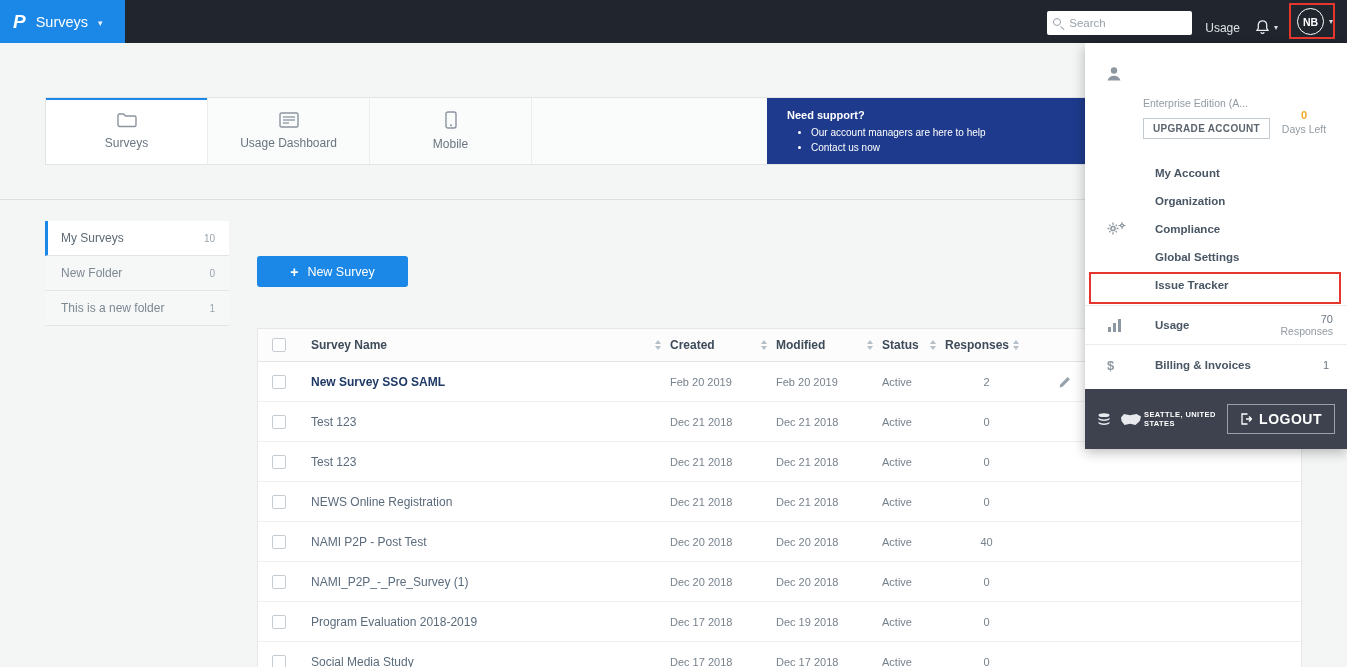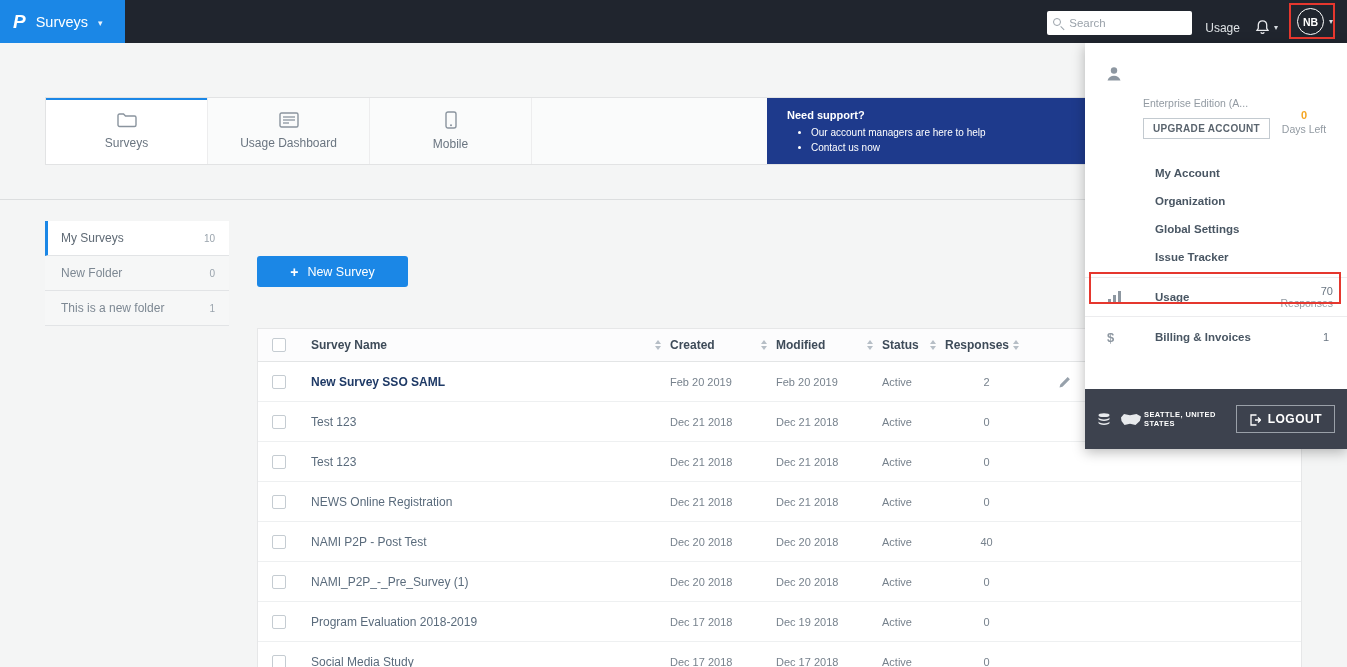--- a/index.html
+++ b/index.html
@@ -84,21 +84,21 @@
   .billing-row{position:relative;height:40px;display:flex;align-items:center;padding-left:70px;font-size:11.5px;font-weight:bold;color:#495663;cursor:pointer}
   .usage-right{margin-left:auto;margin-right:14px;text-align:right}
   .usage-val{font-size:11px;color:#6a7682;font-weight:normal}
   .usage-unit{font-size:10.5px;color:#929aa2;font-weight:normal}
   .billing-val{margin-left:auto;margin-right:18px;font-size:11px;color:#6a7682;font-weight:normal}
   .dollar{font-size:13px;font-weight:bold;color:#8d97a1}
   .acct-footer{margin-top:auto;height:60px;background:var(--footer-bg,#3d424e);display:flex;align-items:center;padding:0 12px}
   .footer-left{display:flex;flex-direction:row;gap:2px}
   .footer-icons{display:flex;gap:9px;align-items:center}
   .location{color:#fff;font-size:7.5px;font-weight:bold;letter-spacing:.4px}
-  .logout{margin-left:auto;display:flex;align-items:flex-end;gap:7px;border:1px solid #9aa0a8;color:#fff;background:transparent;font-size:12px;font-weight:bold;padding:6px 12px;letter-spacing:.5px;cursor:pointer;font-family:inherit}
+  .logout{margin-left:auto;display:flex;align-items:center;gap:7px;border:1px solid #9aa0a8;color:#fff;background:transparent;font-size:14px;font-weight:bold;padding:6px 12px;letter-spacing:.5px;cursor:pointer;font-family:inherit}
 
   
   .anno{position:absolute;border:2px solid var(--annotation,#e5372e);z-index:60;pointer-events:none}
   .anno-avatar{left:1289px;top:3px;width:46px;height:36px}
   .anno-global{left:1089px;top:272px;width:252px;height:32px}
 </style>
 </head>
 <body>
 
 <div class="page">
@@ -376,20 +376,41 @@
       </div>
     </div>
 
     <nav class="acct-items">
       <div class="acct-item">
           <span>My Account</span>
         </div>
       <div class="acct-item">
           <span>Organization</span>
         </div>
+      <div class="acct-item">
+        <span class="item-icon">
+          <svg width="19" height="15" viewBox="0 0 19 15">
+              <g stroke="#8d97a1" stroke-width="1.3">
+                <line x1="6" y1="1" x2="6" y2="13"></line>
+                <line x1="0.5" y1="7" x2="11.5" y2="7"></line>
+                <line x1="2.2" y1="3.2" x2="9.8" y2="10.8"></line>
+                <line x1="9.8" y1="3.2" x2="2.2" y2="10.8"></line>
+              </g>
+              <circle cx="6" cy="7" r="3.4" fill="#8d97a1" stroke="#fff"></circle>
+              <circle cx="6" cy="7" r="1.3" fill="#fff"></circle>
+              <g>
+                <line x1="15" y1="0.5" x2="15" y2="7.5" stroke="#8d97a1" stroke-width="1.1"></line>
+                <line x1="11.5" y1="4" x2="18.5" y2="4" stroke="#8d97a1" stroke-width="1.1"></line>
+                <circle cx="15" cy="4" r="2.1" fill="#8d97a1"></circle>
+                <circle cx="15" cy="4" r="0.8" fill="#fff"></circle>
+              </g>
+            </svg>
+        </span>
+        <span>Compliance</span>
+      </div>
       <div class="acct-item">
           <span>Global Settings</span>
         </div>
       <div class="acct-item">
           <span>Issue Tracker</span>
         </div>
     </nav>
 
     <div class="usage-row">
       <span class="item-icon">

